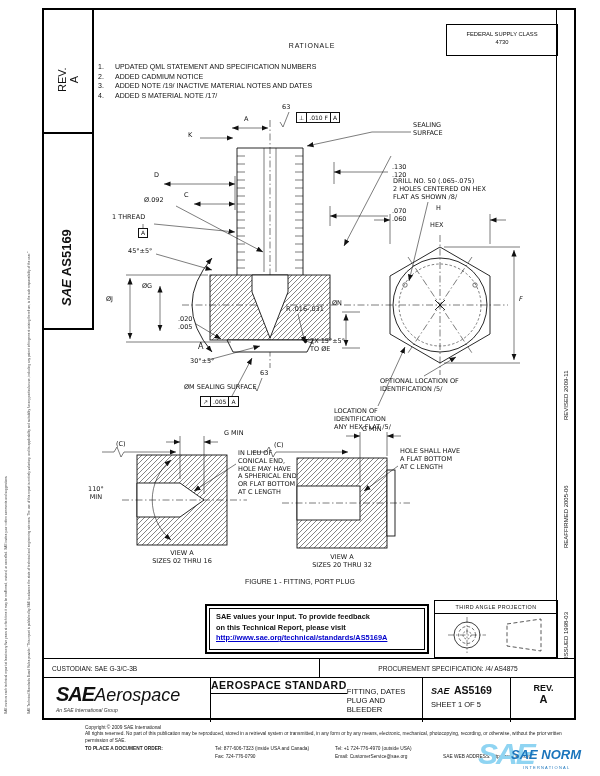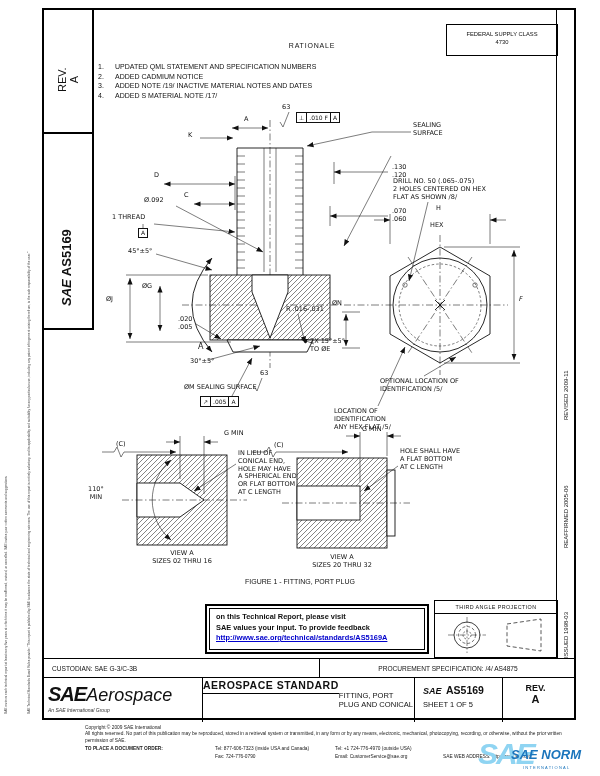--- a/index.html
+++ b/index.html
@@ -24,21 +24,21 @@
   .fb-in { border:1px solid #000; height:100%; padding:3px 6px; font-size:7.4px; font-weight:bold; line-height:10.5px; }
   .fb-link { color:#0000cc; text-decoration:underline; cursor:pointer; }
 
   .proj { position:absolute; left:434px; top:600px; width:124px; height:58px; border:1.5px solid #000; }
   .proj-hd { height:13px; border-bottom:1px solid #000; text-align:center; font-size:5.4px; line-height:13px; letter-spacing:.4px; }
 
   .cust { position:absolute; left:42px; top:658px; width:534px; height:20px; border-top:1.5px solid #000; border-bottom:1.5px solid #000; display:flex; font-size:6.6px; }
   .cust .c1 { width:278px; border-right:1.5px solid #000; display:flex; align-items:center; padding-left:10px; }
   .cust .c2 { flex:1; display:flex; align-items:center; justify-content:center; }
 
-  .tb { position:absolute; left:34px; top:678px; width:534px; height:44px; display:flex; }
+  .tb { position:absolute; left:42px; top:678px; width:534px; height:44px; display:flex; }
   .tb-logo { width:168px; padding:5px 0 0 14px; }
   .tb-center { width:213px; border-left:1.5px solid #000; border-right:1.5px solid #000; display:flex; flex-direction:row; }
   .tb-center .hd { height:16px; border-bottom:1px solid #000; text-align:center; font-weight:bold; font-size:10.5px; line-height:15px; letter-spacing:.5px; }
   .tb-center .ttl { flex:1; display:flex; align-items:center; justify-content:center; font-size:7.6px; }
   .tb-num { width:87px; padding:5px 0 0 8px; }
   .tb-rev { flex:1; border-left:1.5px solid #000; text-align:center; padding-top:5px; }
 
   .foot { position:absolute; left:85px; top:725px; width:475px; font-size:4.8px; line-height:6.4px; color:#222; }
   .foot .order { position:relative; height:16px; margin-top:2px; }
   .foot .order span { position:absolute; }
@@ -273,22 +273,22 @@
 A FLAT BOTTOM
 AT C LENGTH</div>
     <div class="lbl ctr" style="left:250px;top:454px;width:100px;">VIEW A
 SIZES 20 THRU 32</div>
 
     <div class="ctr" style="position:absolute;left:0;top:478px;width:516px;font-size:7px;">FIGURE 1 - FITTING, PORT PLUG</div>
   </div>
 
   <div class="fb">
     <div class="fb-in">
+      <div>SAE values your input. To provide feedback</div>
       <div>on this Technical Report, please visit</div>
-      <div>SAE values your input. To provide feedback</div>
       <div class="fb-link">http://www.sae.org/technical/standards/AS5169A</div>
     </div>
   </div>
 
   <div class="proj">
     <div class="proj-hd">THIRD ANGLE PROJECTION</div>
     <svg width="121" height="42" viewBox="0 0 121 42">
       <circle cx="32" cy="21" r="13" fill="none" stroke="#111" stroke-width="0.8"></circle>
       <circle cx="32" cy="21" r="8.5" fill="none" stroke="#111" stroke-width="0.6" stroke-dasharray="3 2"></circle>
       <circle cx="32" cy="21" r="4" fill="none" stroke="#111" stroke-width="0.6" stroke-dasharray="2 1.5"></circle>
@@ -304,21 +304,21 @@
 
   <div class="tb">
     <div class="tb-logo">
       <div style="line-height:22px;">
         <span style="font-size:20px;font-weight:900;font-style:italic;letter-spacing:-1px;">SAE</span><span style="font-size:18px;font-style:italic;">Aerospace</span>
       </div>
       <div style="font-size:5px;font-style:italic;color:#333;">An SAE International Group</div>
     </div>
     <div class="tb-center">
       <div class="hd">AEROSPACE STANDARD</div>
-      <div class="ttl">FITTING, PORT PLUG AND CONICAL</div>
+      <div class="ttl">FITTING, DATES PLUG AND BLEEDER</div>
     </div>
     <div class="tb-num">
       <div style="line-height:12px;">
         <span style="font-size:9px;font-weight:900;font-style:italic;">SAE</span>
         <span style="font-size:10.5px;font-weight:bold;">AS5169</span>
       </div>
       <div style="font-size:7.5px;margin-top:3px;">SHEET 1 OF 5</div>
     </div>
     <div class="tb-rev">
       <div style="font-size:9px;font-weight:bold;">REV.</div>

